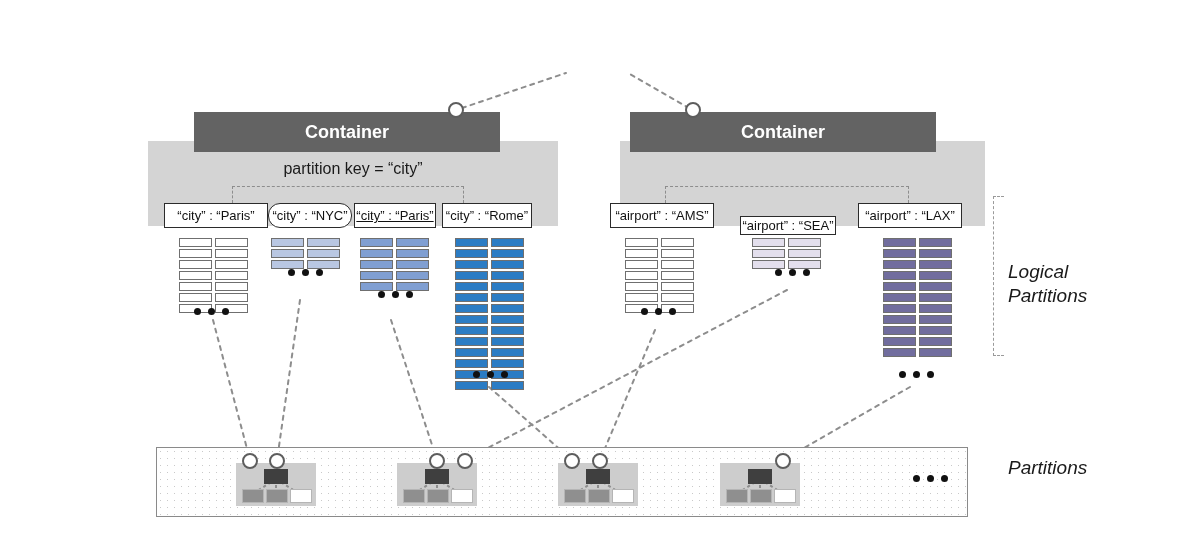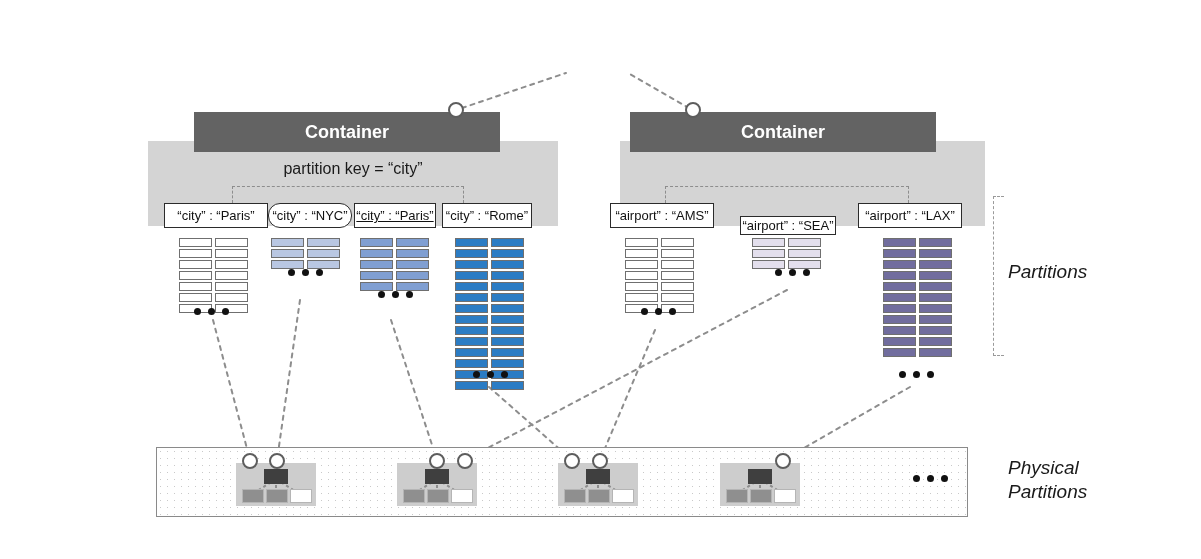--- a/index.html
+++ b/index.html
@@ -432,27 +432,27 @@
       <i></i>
     </div>
   <div class="abs ellipsis" style="left:899px;top:371px;">
       <i></i>
       <i></i>
       <i></i>
     </div>
 
   <div class="abs sidebracket" style="left:993px;top:196px;width:11px;height:160px;"></div>
   <div class="abs sidelabel" style="left:1008px;top:260px;width:170px;">
+    <div>Logical</div>
     <div>Partitions</div>
   </div>
 
   <div class="abs physframe" style="left:156px;top:447px;width:812px;height:70px;"></div>
 
   <div class="abs sidelabel" style="left:1008px;top:456px;width:180px;">
-    <div>Physical</div>
     <div>Partitions</div>
   </div>
 
   <div class="abs" id="pp-host" style="left:0;top:0;width:1201px;height:559px;">
       <div class="abs ppbox" style="left: 236px; top: 463px; width: 80px; height: 43px;"></div>
       <svg class="abs" width="80" height="43" style="left: 236px; top: 463px;">
         <g stroke="#8d8d8d" stroke-width="2" stroke-dasharray="3,3" fill="none">
           <path d="M40 16 L18 30"></path>
           <path d="M40 16 L40 30"></path>
           <path d="M40 16 L62 30"></path>

